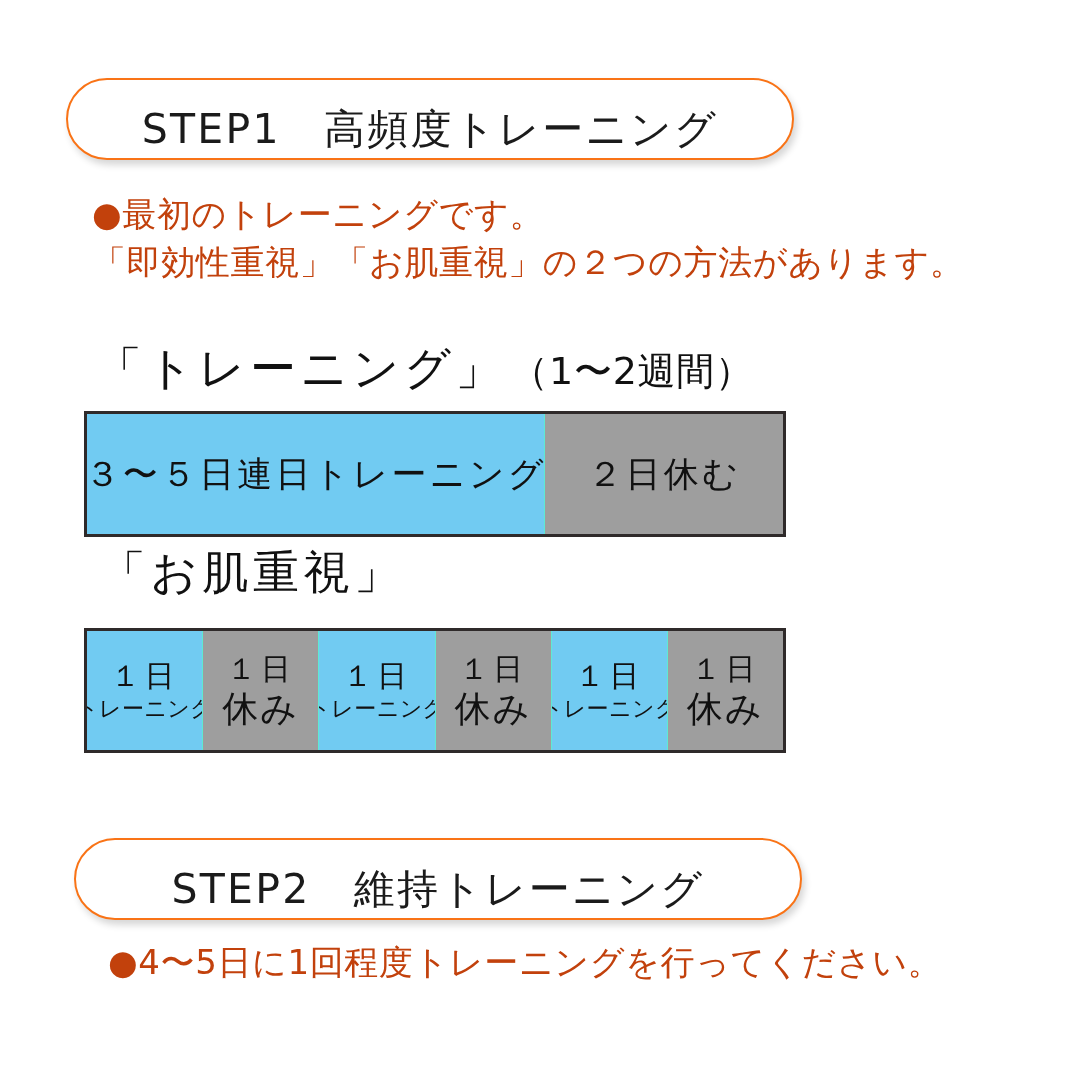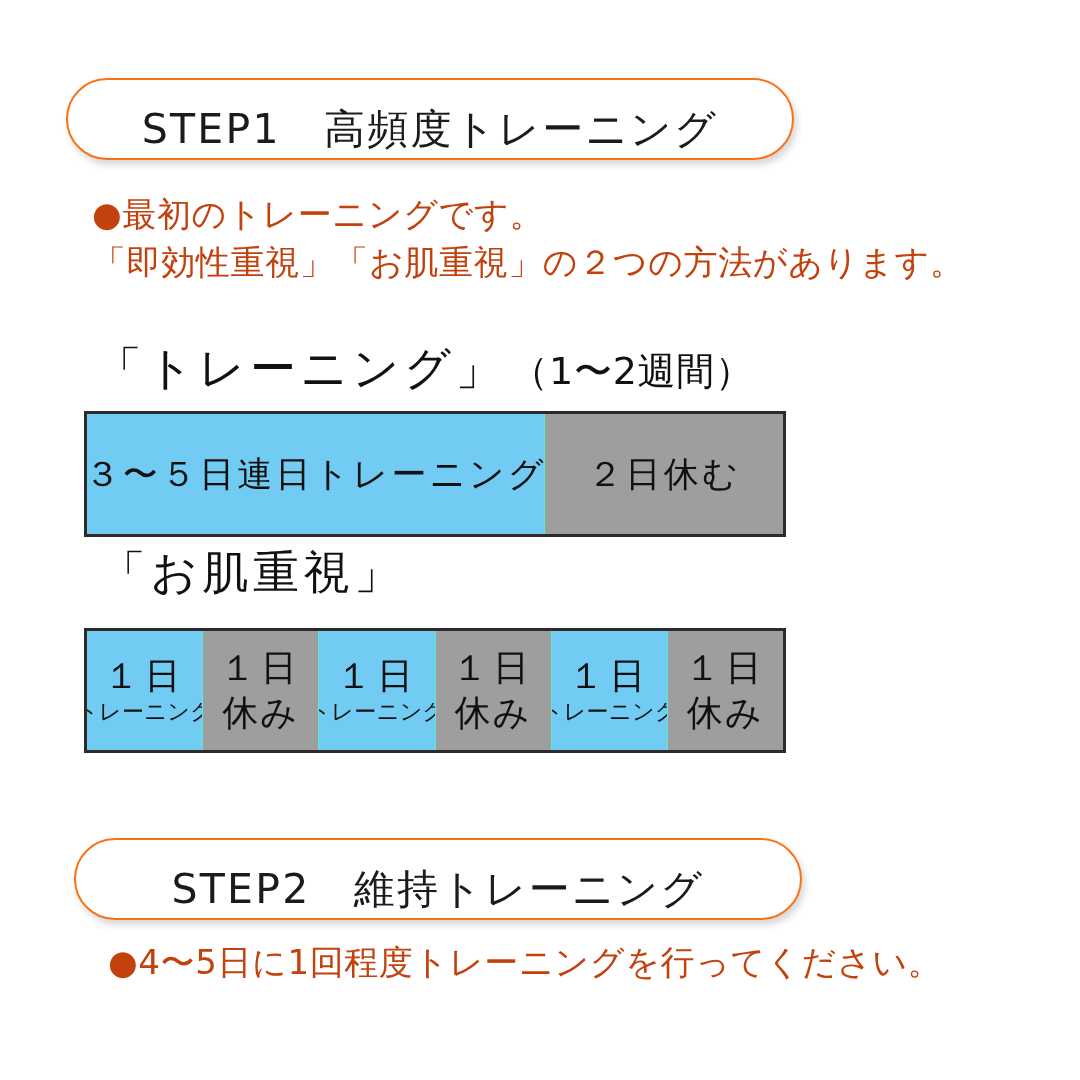--- a/index.html
+++ b/index.html
@@ -113,21 +113,21 @@
 
   
   .cell-stack {
     display: flex;
     flex-direction: column;
     align-items: center;
     justify-content: center;
     line-height: 1.12;
   }
   .cell-top {
-    font-size: 36px;
+    font-size: 30px;
     letter-spacing: 0.14em;
     white-space: pre;
   }
   .cell-bottom {
     font-size: 22px;
     letter-spacing: 0.02em;
     white-space: pre;
     margin-top: 4px;
   }
   .cell-bottom.wide {

